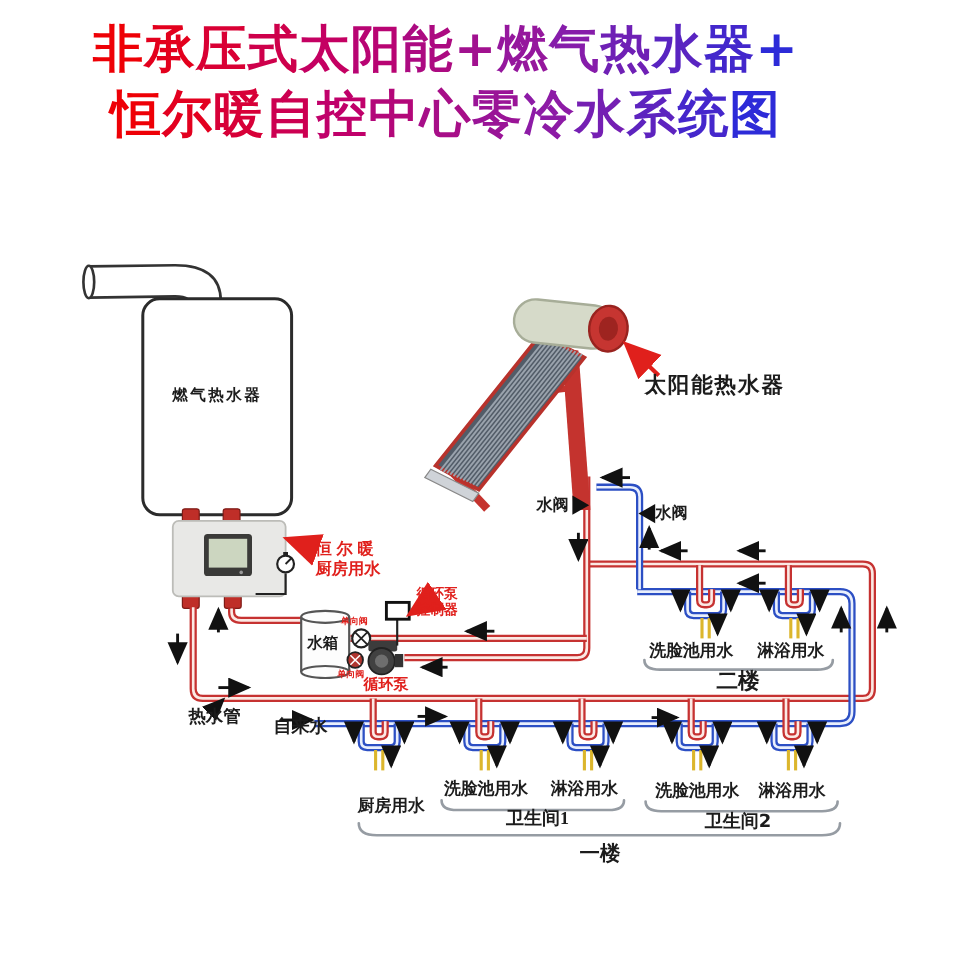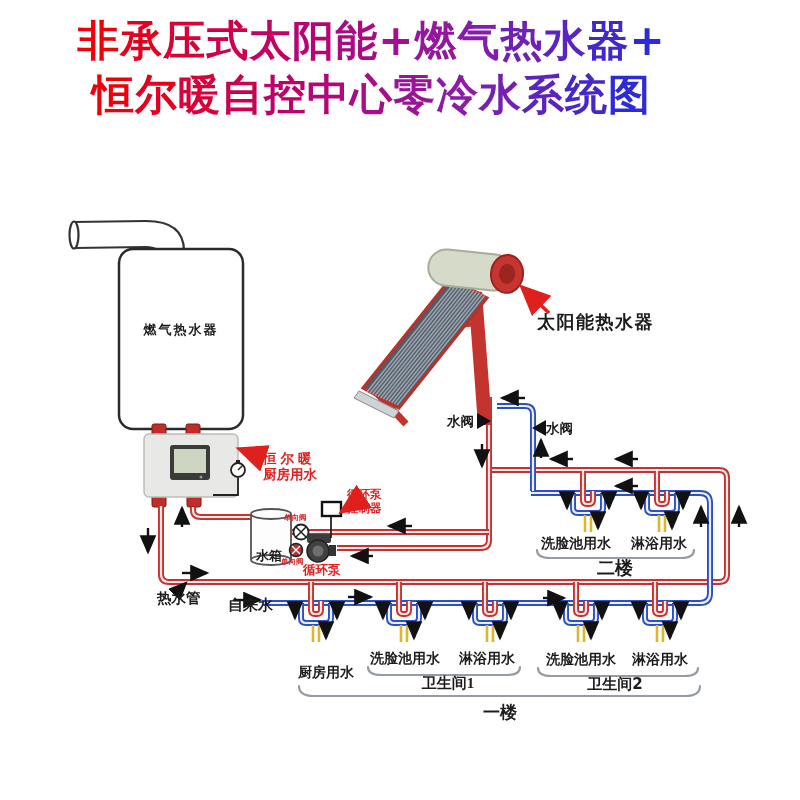--- a/index.html
+++ b/index.html
@@ -240,21 +240,21 @@
     <path d="M177 592 L186 583" class="ar" marker-end="url(#ah)"></path>
   </svg>
 
   <div class="lbl ctr" style="left:120px;top:322px;width:122px;font-size:13px;letter-spacing:2px;">燃气热水器</div>
 
   <div class="lbl red" style="left:263px;top:450px;font-size:13.5px;">
     <div style="letter-spacing:4px;">恒尔暖</div>
     <div>厨房用水</div>
   </div>
 
-  <div class="lbl ctr" style="left:251px;top:548px;width:36px;font-size:13px;">水箱</div>
+  <div class="lbl ctr" style="left:251px;top:529px;width:36px;font-size:13px;">水箱</div>
 
   <div class="lbl red" style="left:284px;top:513px;font-size:7.5px;">单向阀</div>
   <div class="lbl red" style="left:281px;top:557px;font-size:7.5px;">单向阀</div>
 
   <div class="lbl red" style="left:303px;top:562px;font-size:12.5px;">循环泵</div>
 
   <div class="lbl red" style="left:347px;top:488px;font-size:11.5px;">
     <div>循环泵</div>
     <div>控制器</div>
   </div>

